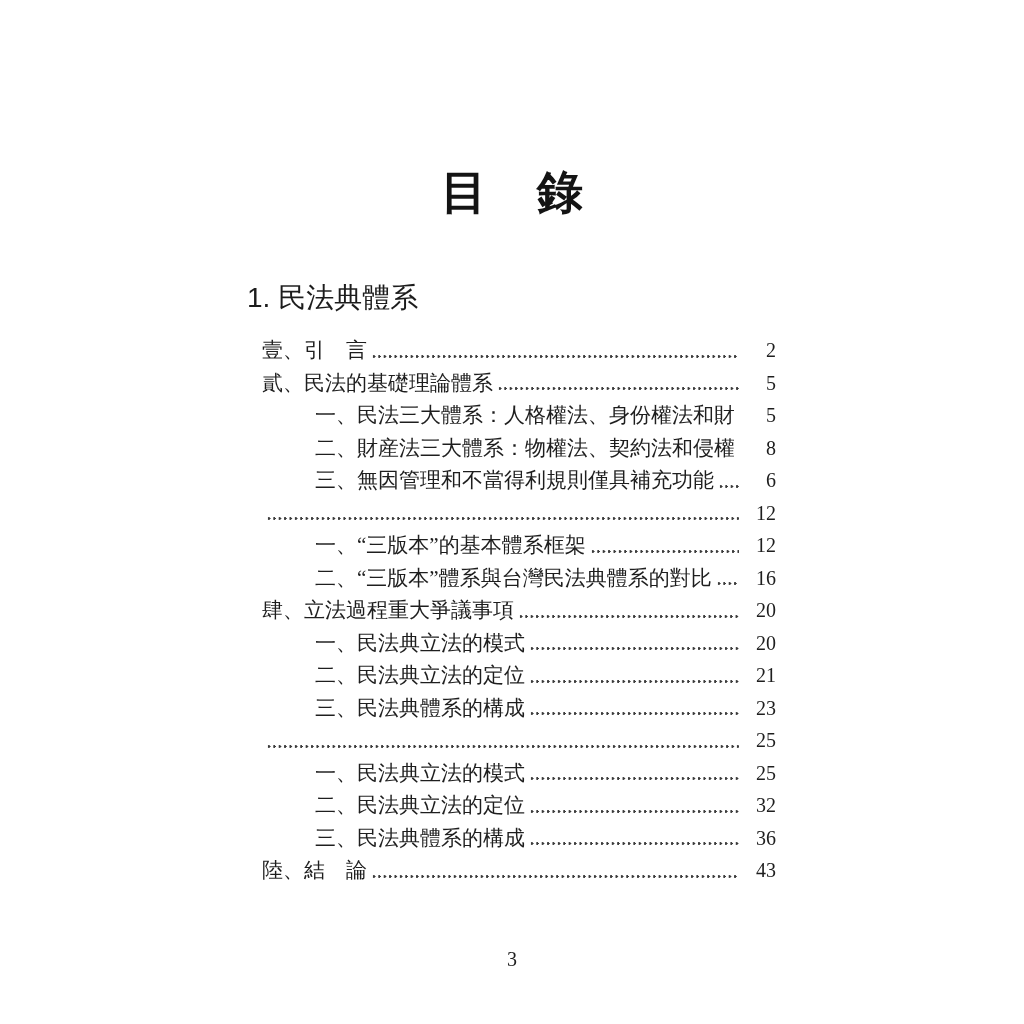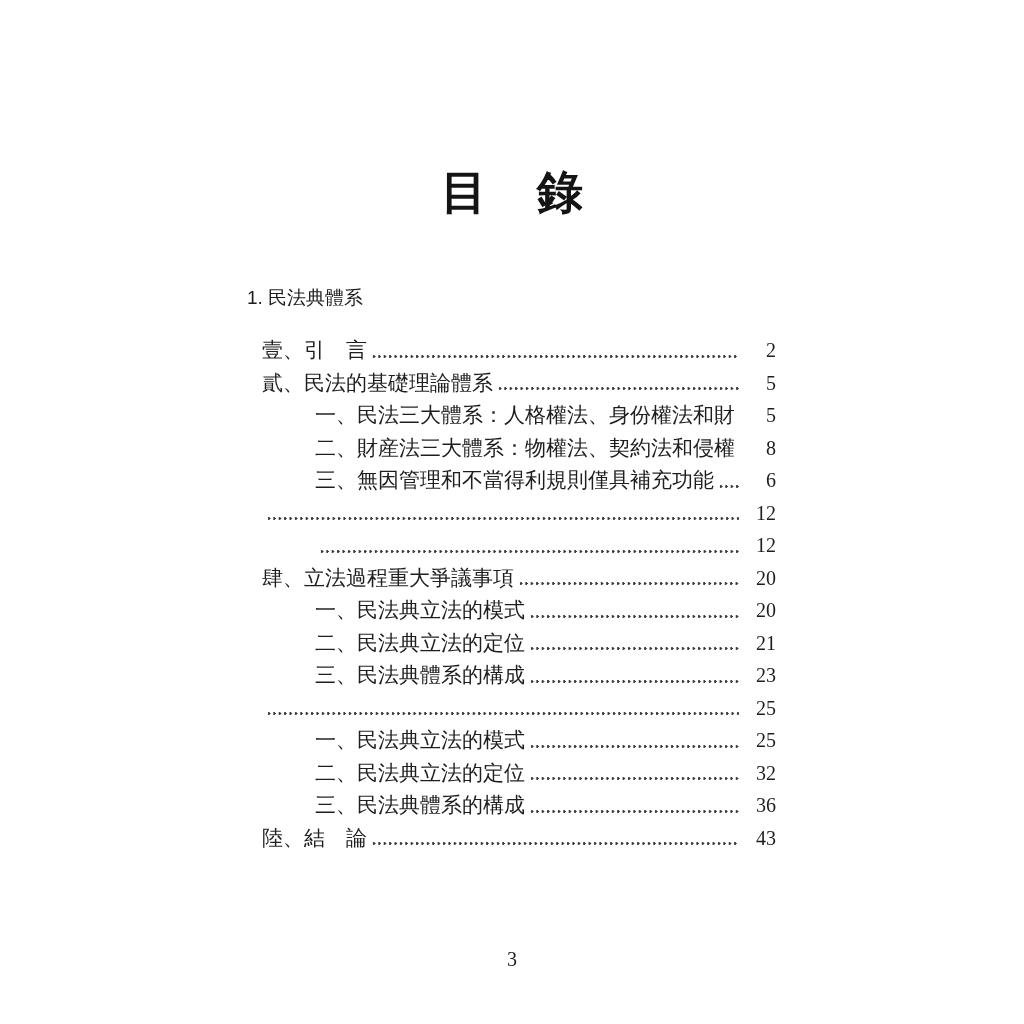--- a/index.html
+++ b/index.html
@@ -28,21 +28,21 @@
     white-space: pre;
     letter-spacing: 2px;
     margin: 1px;
     font-family: "Liberation Serif", serif;
   }
   .section-heading {
     position: absolute;
     top: 285px;
     left: 247px;
     font-family: "Liberation Sans", sans-serif;
-    font-size: 19px;
+    font-size: 28px;
     line-height: 26px;
     color: #1c1c1c;
     white-space: pre;
   }
   .toc {
     position: absolute;
     top: 334px;
     left: 262px;
     width: 514px;
   }
@@ -127,22 +127,28 @@
       <div class="toc-entry level-2">
     <span class="entry-label">三、無因管理和不當得利規則僅具補充功能</span>
     <span class="leader-dots"></span>
     <span class="entry-page">6</span>
   </div>
       <div class="toc-entry level-1">
     <span class="leader-dots"></span>
     <span class="entry-page">12</span>
   </div>
       <div class="toc-entry level-2">
+    <span class="entry-label">一、“三版本”的基本體系框架</span>
     <span class="leader-dots"></span>
     <span class="entry-page">12</span>
+  </div>
+      <div class="toc-entry level-2">
+    <span class="entry-label">二、“三版本”體系與台灣民法典體系的對比</span>
+    <span class="leader-dots"></span>
+    <span class="entry-page">16</span>
   </div>
       <div class="toc-entry level-1">
     <span class="entry-label">肆、立法過程重大爭議事項</span>
     <span class="leader-dots"></span>
     <span class="entry-page">20</span>
   </div>
       <div class="toc-entry level-2">
     <span class="entry-label">一、民法典立法的模式</span>
     <span class="leader-dots"></span>
     <span class="entry-page">20</span>

